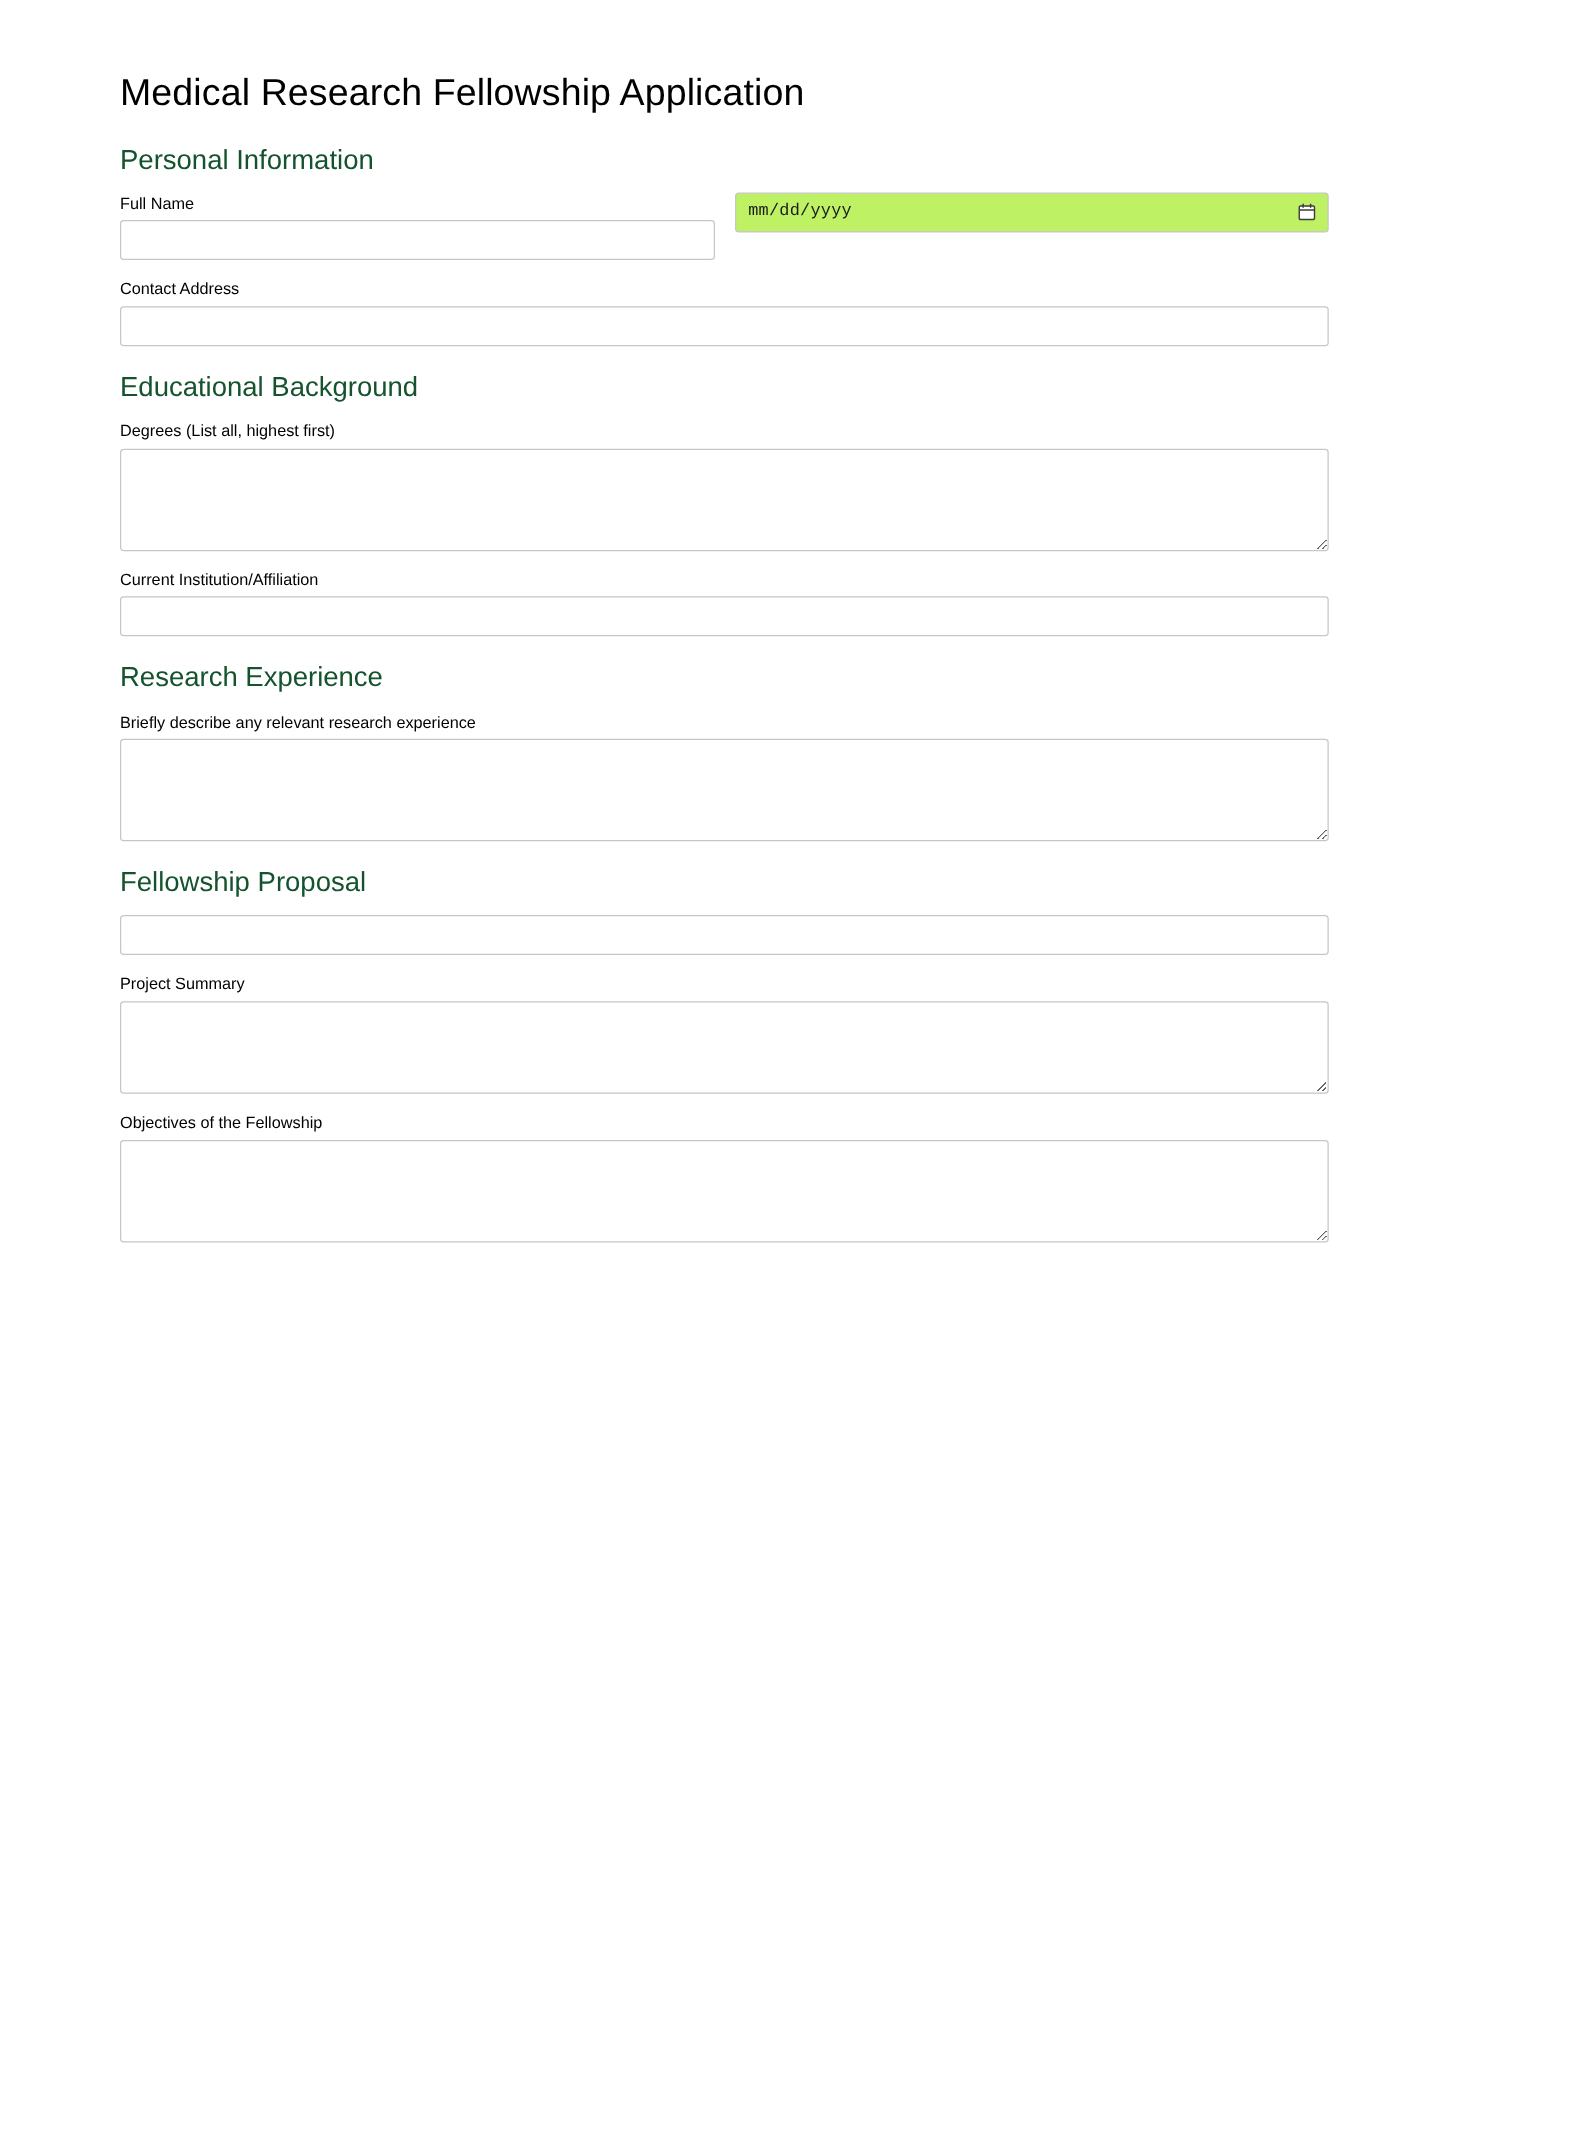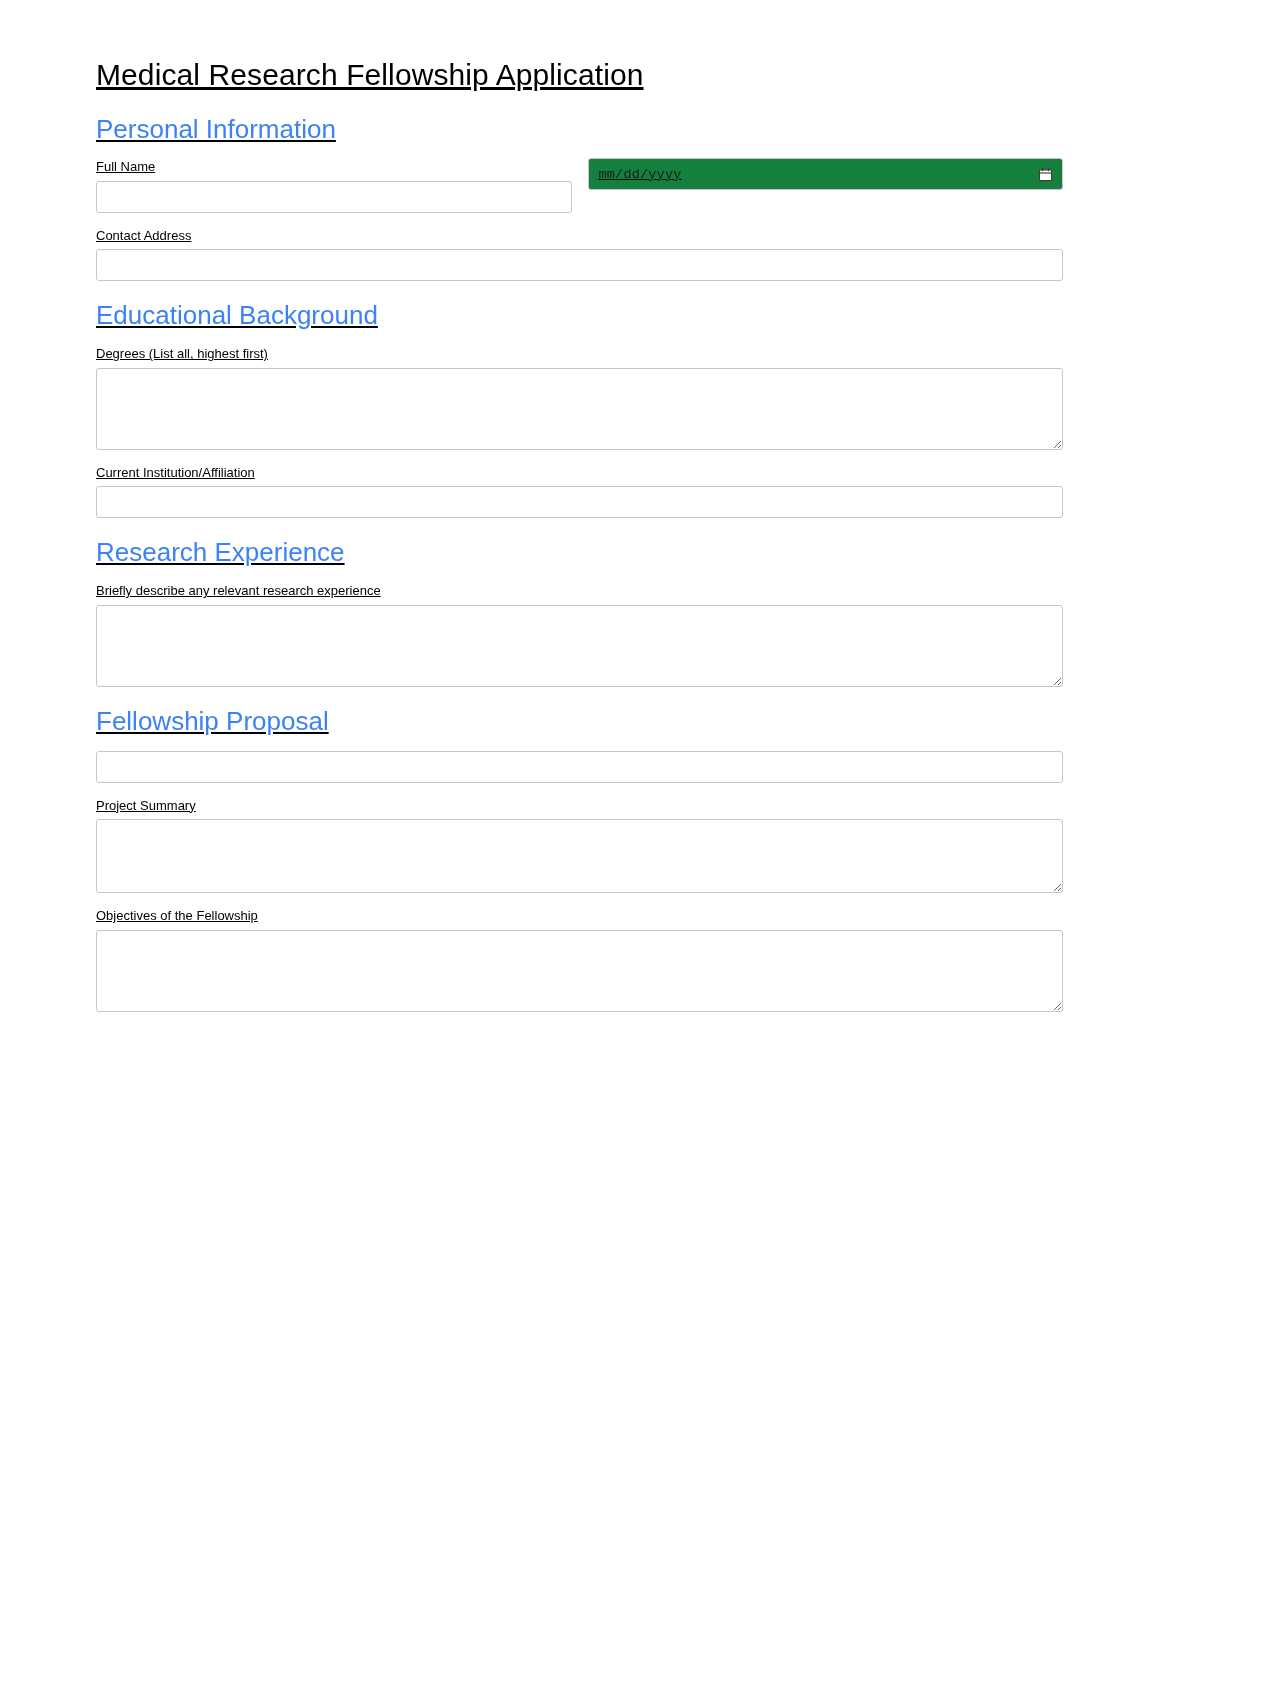--- a/index.html
+++ b/index.html
@@ -18,36 +18,35 @@
     height: 1708px;
     background: #ffffff;
     overflow: hidden;
     box-sizing: border-box;
   }
   .form-wrap {
     position: absolute;
     left: 96px;
     top: 58px;
     width: 967px;
-    text-decoration: underline;
   }
   h1.form-title {
     font-size: 30px;
     font-weight: normal;
     line-height: 1.15;
     margin: 0 0 22px 0;
     letter-spacing: 0.1px;
     color: #000;
   }
   h2.section-title {
-    font-size: 26px;
+    font-size: 22px;
     font-weight: normal;
     line-height: 1.15;
     margin: 0 0 14px 0;
-    color: #3b82f6;
+    color: #14532d;
   }
   .section {
     margin-bottom: 0;
   }
   .section + .section {
     margin-top: 20px;
   }
   .field {
     margin-bottom: 14px;
   }
@@ -108,21 +107,21 @@
     width: 100%;
   }
   .date-field {
     display: flex;
     align-items: center;
     justify-content: space-between;
     box-sizing: border-box;
     width: 100%;
     height: 32px;
     padding: 4px 9px 4px 10px;
-    background: #15803d;
+    background: #bef264;
     border: 1px solid #c6c6c6;
     border-radius: 3px;
   }
   .date-placeholder {
     font-family: "Liberation Mono", monospace;
     font-size: 13.5px;
     letter-spacing: 0.2px;
     color: #1b1b1b;
     white-space: nowrap;
   }

